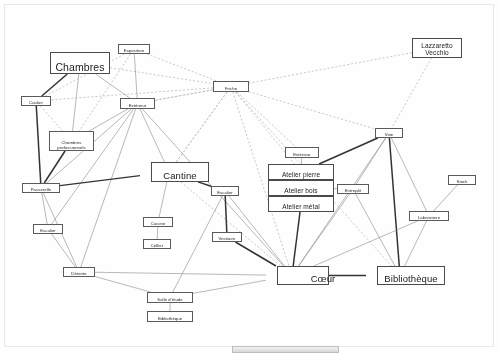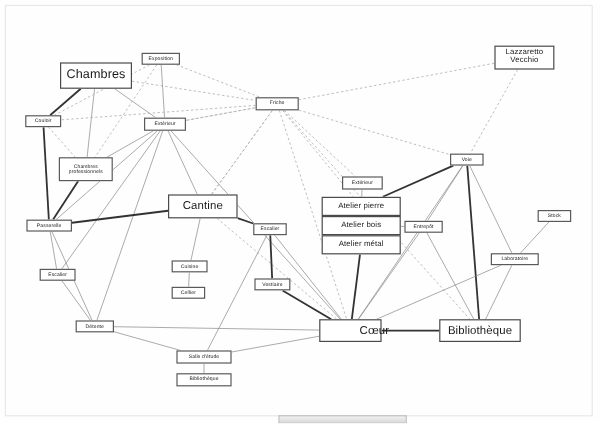--- a/index.html
+++ b/index.html
@@ -16,30 +16,30 @@
     box-sizing:border-box;
   }
   svg#edges{position:absolute;left:0;top:0;width:500px;height:353px;}
   .node{
     position:absolute;
     box-sizing:border-box;
     border:1px solid #4a4a4a;
     background:#ffffff;
     color:#1a1a1a;
     display:flex;
-    align-items:center;
+    align-items:flex-end;
     justify-content:center;
     text-align:center;
     line-height:1.05;
     white-space:pre-line;
     letter-spacing:0.1px;
   }
   .n-small{font-size:4.2px;border-color:#5a5a5a;}
   .n-mid{font-size:6.5px;}
-  .n-big{font-size:9.5px;}
+  .n-big{font-size:9.5px;margin-left:11px;}
   .n-xbig{font-size:10.5px;}
   .scrollbar{
     position:absolute;left:232px;top:346px;width:105px;height:5px;
     background:linear-gradient(#f2f2f2,#d8d8d8);
     border:1px solid #bdbdbd;
   }
 </style>
 </head>
 <body>
 

